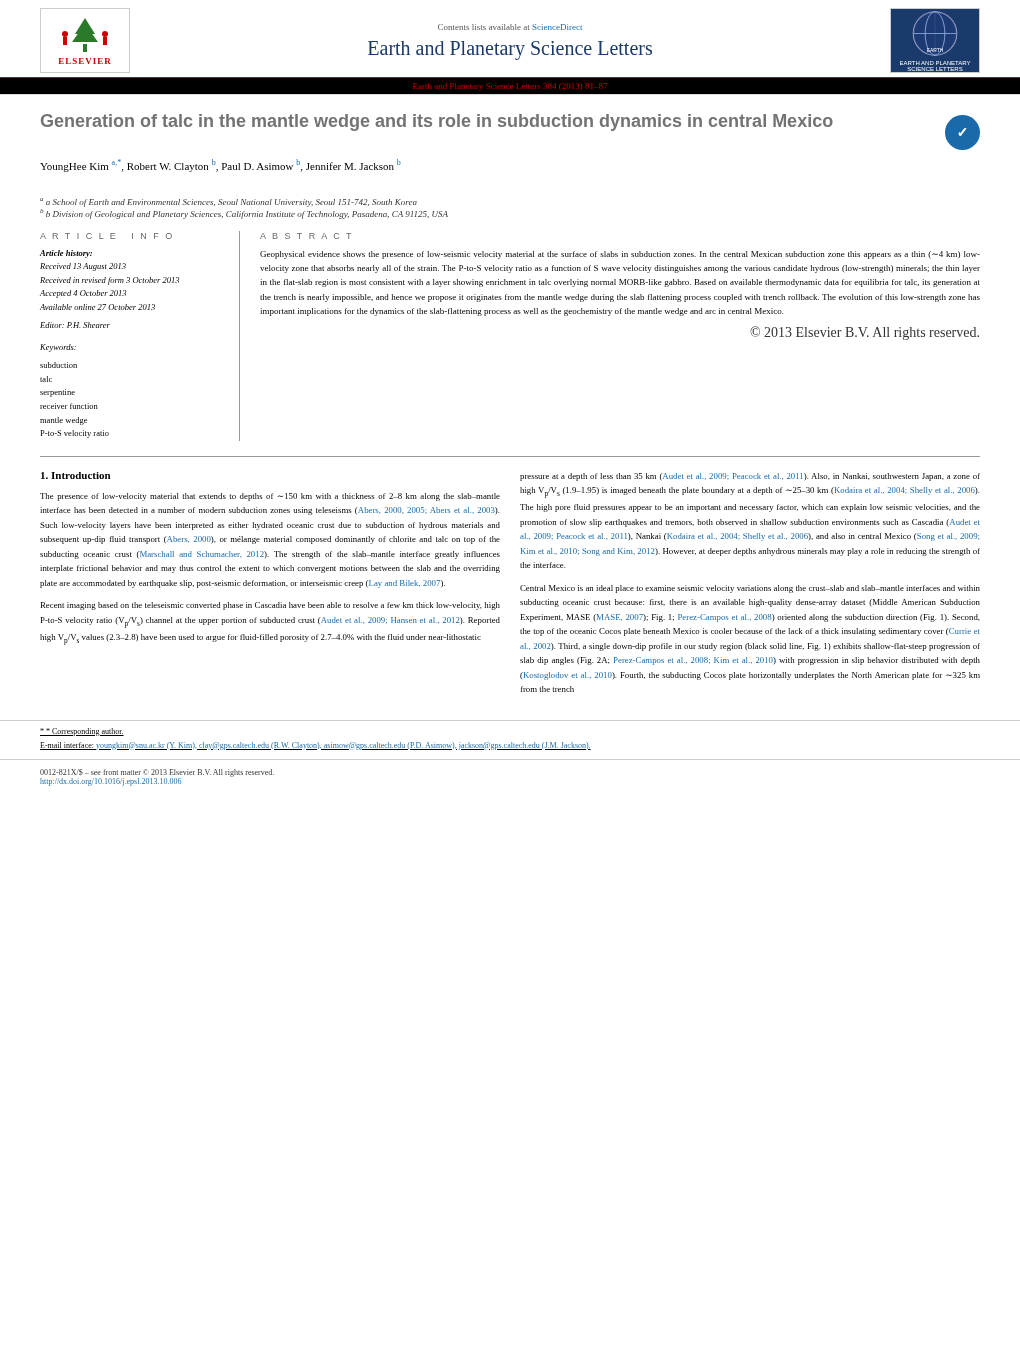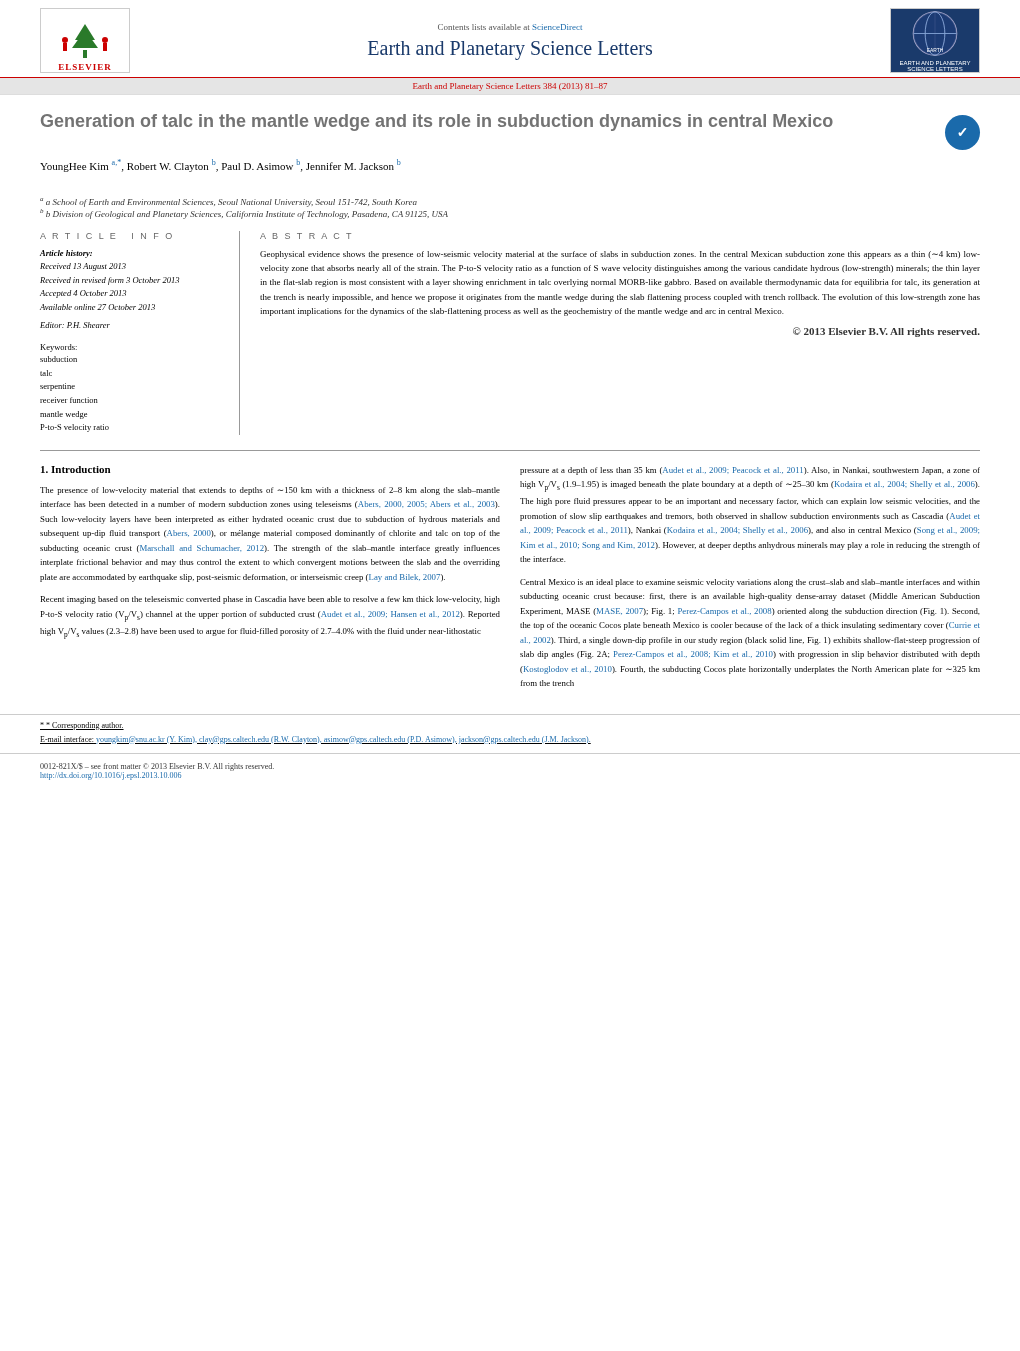--- a/index.html
+++ b/index.html
@@ -25,21 +25,21 @@
       align-items: center;
       justify-content: space-between;
     }
     .header-logo-left {
       width: 90px;
       height: 65px;
       border: 1px solid #ccc;
       display: flex;
       flex-direction: column;
       align-items: center;
-      justify-content: flex-end;
+      justify-content: center;
       font-size: 8px;
     }
     .elsevier-logo {
       display: flex;
       flex-direction: column;
       align-items: center;
     }
     .elsevier-text {
       font-size: 9px;
       color: #c00;
@@ -81,21 +81,21 @@
       flex-direction: column;
       align-items: center;
       justify-content: center;
       background: #1a3a6b;
       color: #fff;
       font-size: 7px;
       text-align: center;
     }
     
     .article-info-bar {
-      background: #e5e5e5;
+      background: #000000;
       padding: 3px 40px;
       font-size: 9px;
       color: #c00;
       text-align: center;
       border-bottom: 1px solid #ddd;
     }
     
     .main-content {
       padding: 15px 40px 15px 40px;
     }
@@ -172,39 +172,39 @@
       line-height: 1.6;
       font-style: italic;
     }
     .info-label {
       font-weight: bold;
     }
     .keywords-section {
       margin-top: 10px;
     }
     .keywords-label {
+      font-style: italic;
       font-size: 8.5px;
-      margin-bottom: 1px;
+      margin-bottom: 7px;
     }
     .keyword-item {
       font-size: 8.5px;
       line-height: 1.6;
     }
     
     .abstract-text {
       font-size: 9px;
       line-height: 1.6;
       text-align: justify;
     }
     .copyright-line {
-      font-size: 11px;
+      font-size: 14px;
       text-align: right;
       margin-top: 6px;
       color: #333;
-      font-weight: bold;
     }
     
     .section-divider {
       border: none;
       border-top: 1px solid #999;
       margin: 12px 0;
     }
     
     .body-two-col {
       display: flex;

